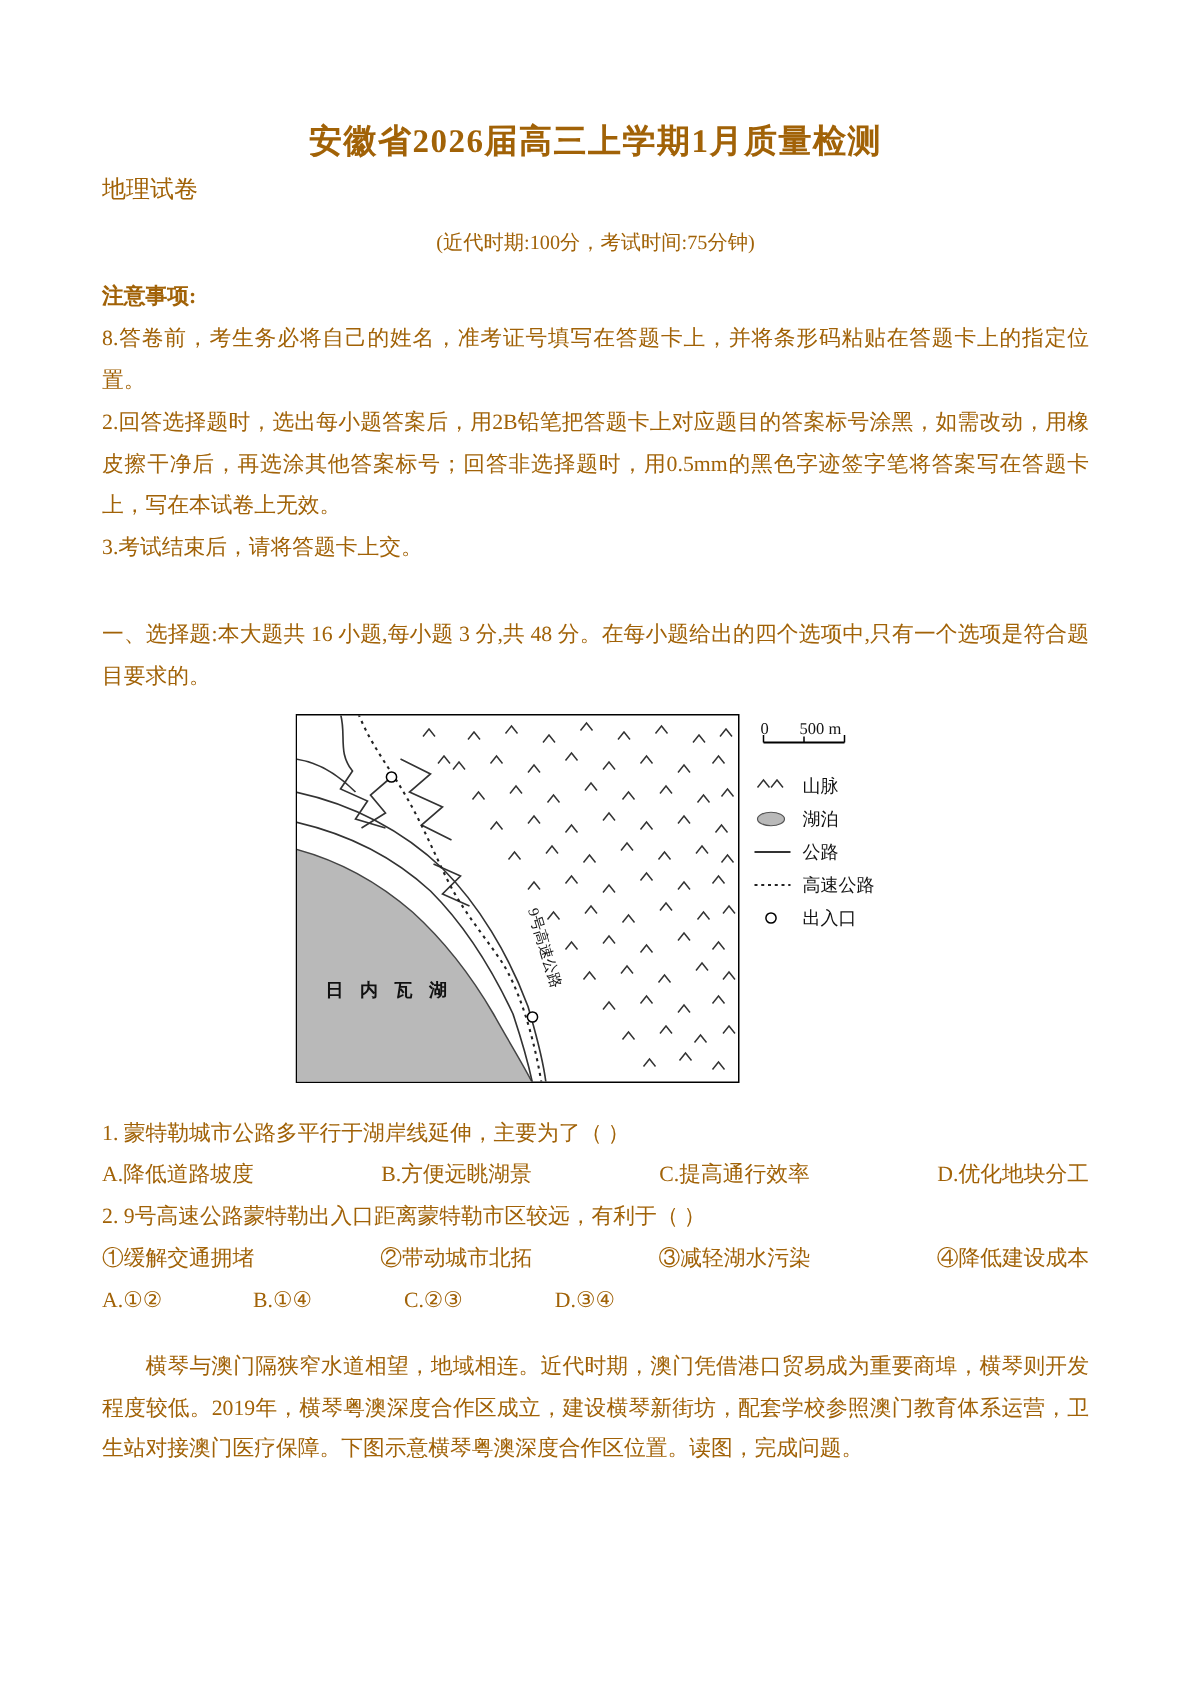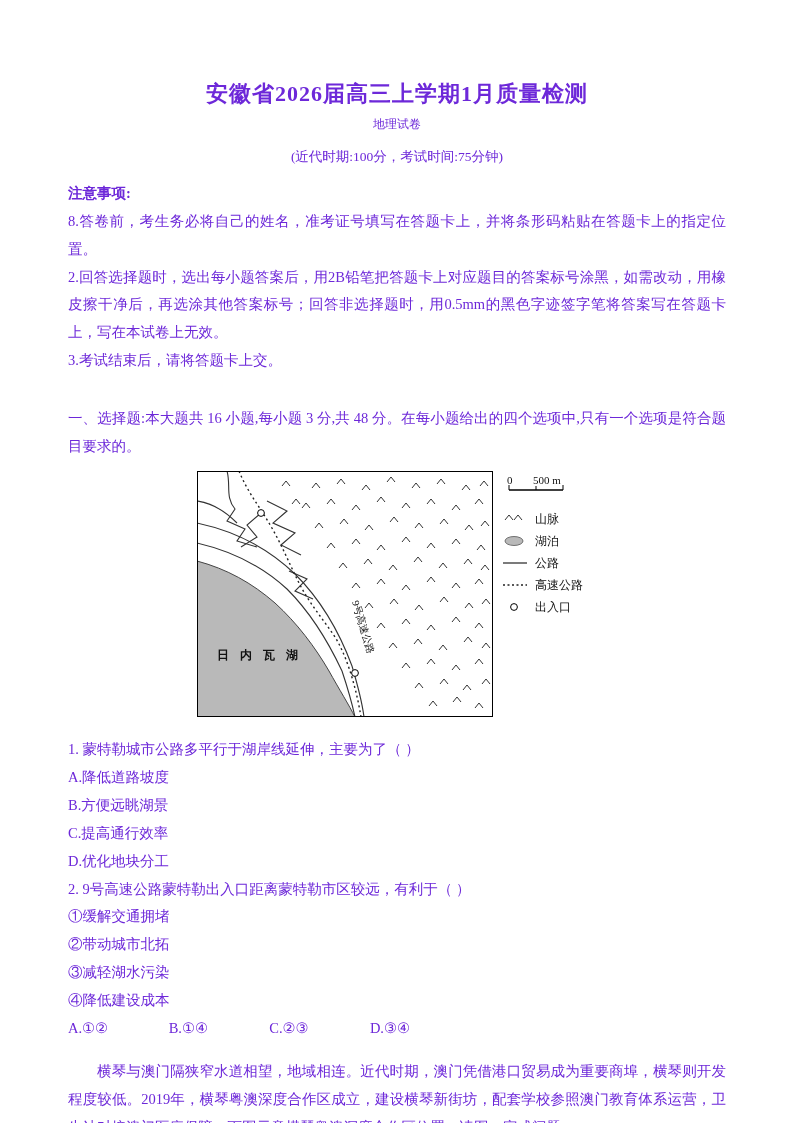--- a/index.html
+++ b/index.html
@@ -1,33 +1,33 @@
 <!DOCTYPE html>
 <html><head>
 <meta charset="utf-8">
 <style>
   html,body{margin:0;padding:0;background:#ffffff;}
   .page{
     width:794px;height:1123px;box-sizing:border-box;
     padding:80px 68px 40px 68px;
     font-family:"Liberation Serif","DejaVu Serif",serif;
-    font-size:14.5px;color:#6d28d9;line-height:1.92;
+    font-size:14.5px;color:#a16207;line-height:1.92;
     text-align:justify;
     background:#fff;overflow:hidden;
   }
   h1.title{font-size:22px;font-weight:700;text-align:center;margin:0;letter-spacing:1px;line-height:1.3;}
-  h2.subtitle{font-size:12px;font-weight:400;text-align:center;margin:8px 0 0 0;line-height:1.3;}
+  h2.subtitle{font-size:16px;font-weight:400;text-align:left;margin:8px 0 0 0;line-height:1.3;}
   p{margin:0;}
   .meta{text-align:center;font-size:13.5px;margin-top:12px;}
   .notice-head{margin-top:10px;font-weight:700;}
   .section-head{margin-top:30px;}
   .passage{text-indent:2em;}
   .passage-2{margin-top:16px;}
   .figure-wrap{width:400px;margin:10px auto 6px auto;}
-  .opts-spread{display:flex;justify-content:space-between;flex-direction:column;}
+  .opts-spread{display:flex;justify-content:space-between;}
   .opts-left span{display:inline-block;width:97px;}
   svg text{font-family:"Liberation Serif","DejaVu Serif",serif;fill:#111;}
 </style>
 </head>
 <body>
 
 <div class="page">
 
   <h1 class="title">安徽省2026届高三上学期1月质量检测</h1>
   <h2 class="subtitle">地理试卷</h2>

